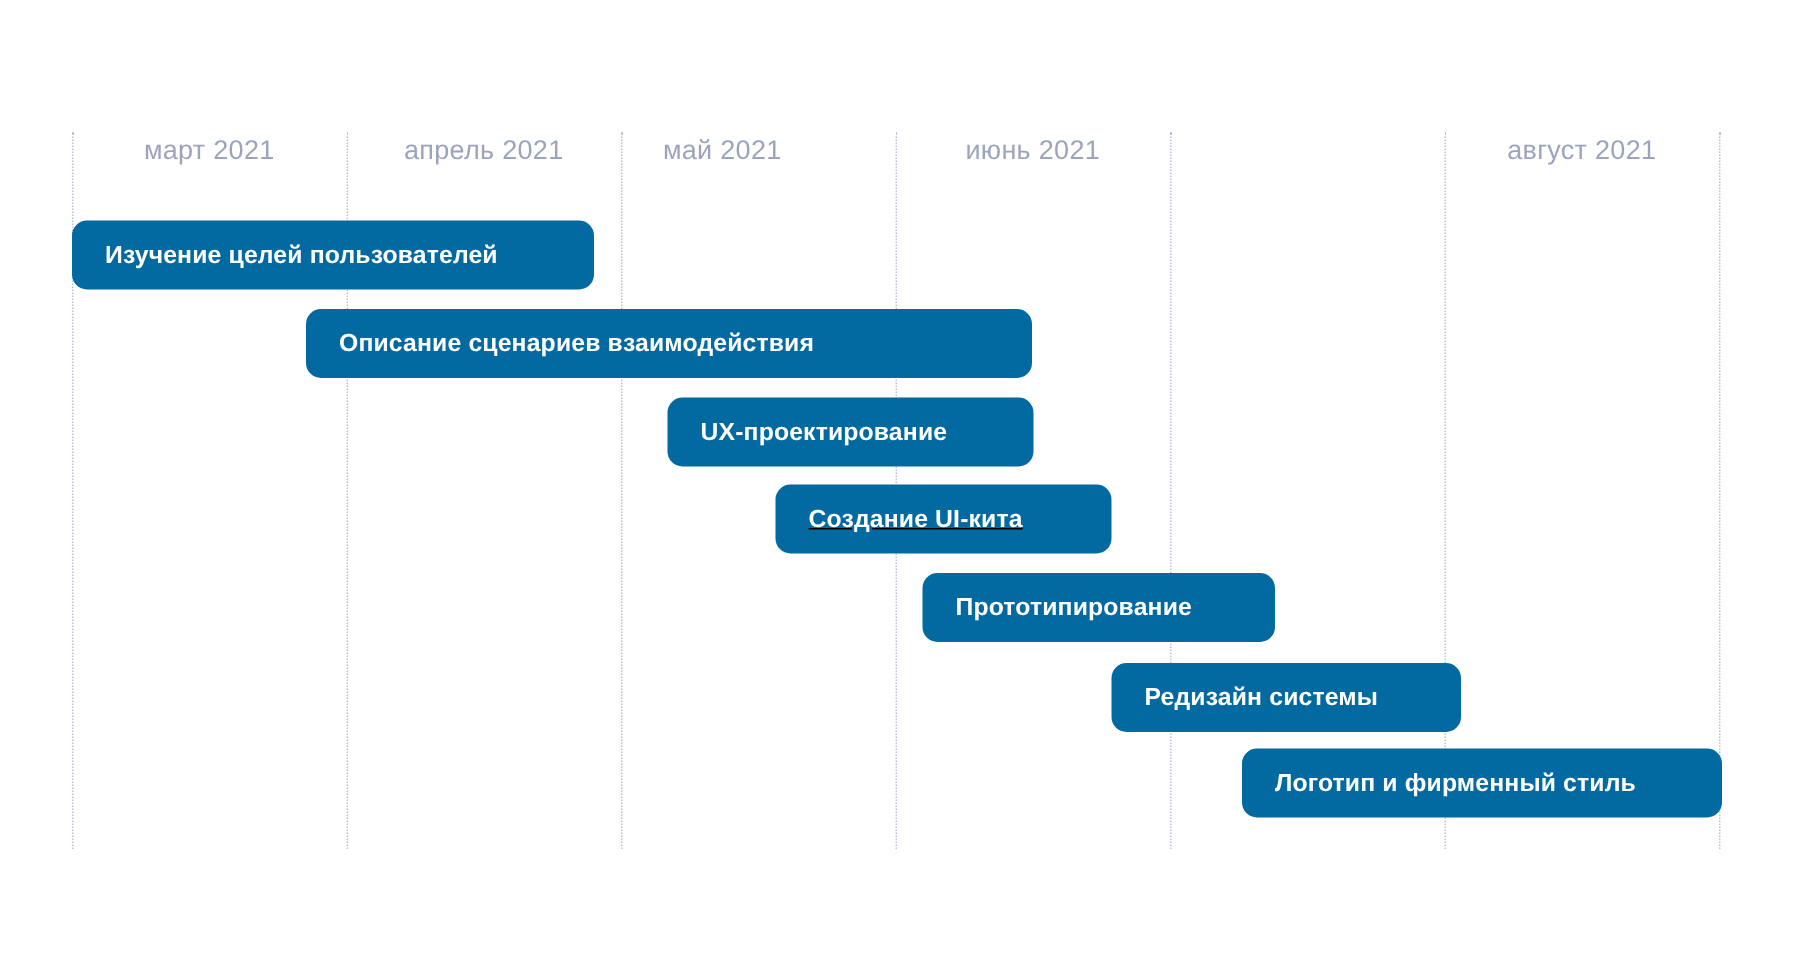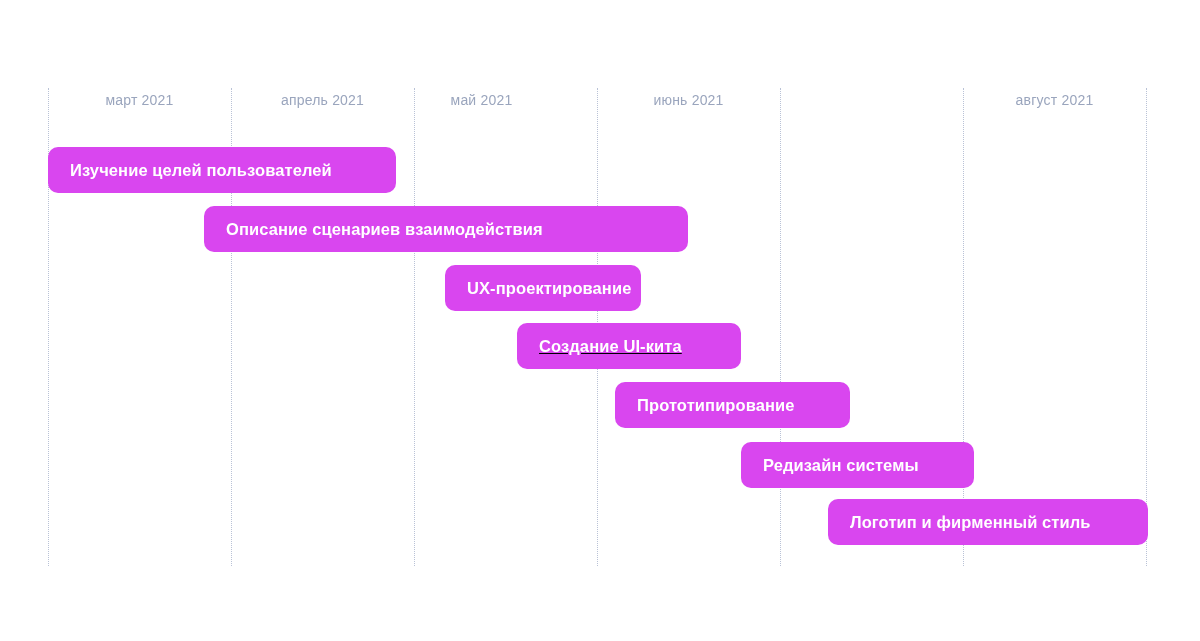--- a/index.html
+++ b/index.html
@@ -31,33 +31,33 @@
     width: 1px;
     border-left: 1px dotted #b9c2d6;
   }
 
   
   .month-label {
     position: absolute;
     top: 90px;
     width: 183px;
     text-align: center;
-    font-size: 14px;
+    font-size: 18px;
     letter-spacing: 0.2px;
     color: #9aa5bd;
     white-space: nowrap;
     line-height: 20px;
   }
 
   
   .bar {
     position: absolute;
     height: 46px;
     border-radius: 10px;
-    background: #d946ef;
+    background: #0369a1;
     display: flex;
     align-items: center;
     box-sizing: border-box;
     padding: 0 22px;
   }
   .bar-label {
     font-size: 16.5px;
     font-weight: 700;
     color: #ffffff;
     letter-spacing: 0.1px;
@@ -85,21 +85,21 @@
   <div class="month-label" style="left:963px">август 2021</div>
 
   <div class="bar" style="left:48px;  width:348px; top:147px;">
     <span class="bar-label">Изучение целей пользователей</span>
   </div>
 
   <div class="bar" style="left:204px; width:484px; top:206px;">
     <span class="bar-label">Описание сценариев взаимодействия</span>
   </div>
 
-  <div class="bar" style="left:445px; width:196px; top:265px;">
+  <div class="bar" style="left:445px; width:244px; top:265px;">
     <span class="bar-label">UX-проектирование</span>
   </div>
 
   <div class="bar" style="left:517px; width:224px; top:323px;text-decoration:underline;">
     <span class="bar-label">Создание UI-кита</span>
   </div>
 
   <div class="bar" style="left:615px; width:235px; top:382px;">
     <span class="bar-label">Прототипирование</span>
   </div>

